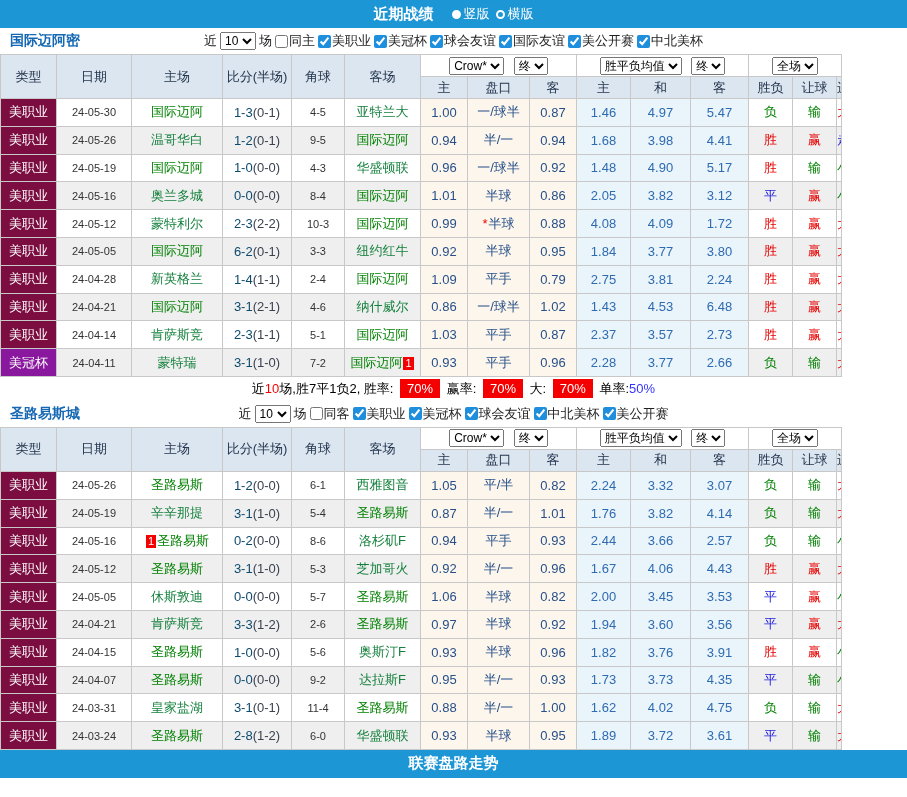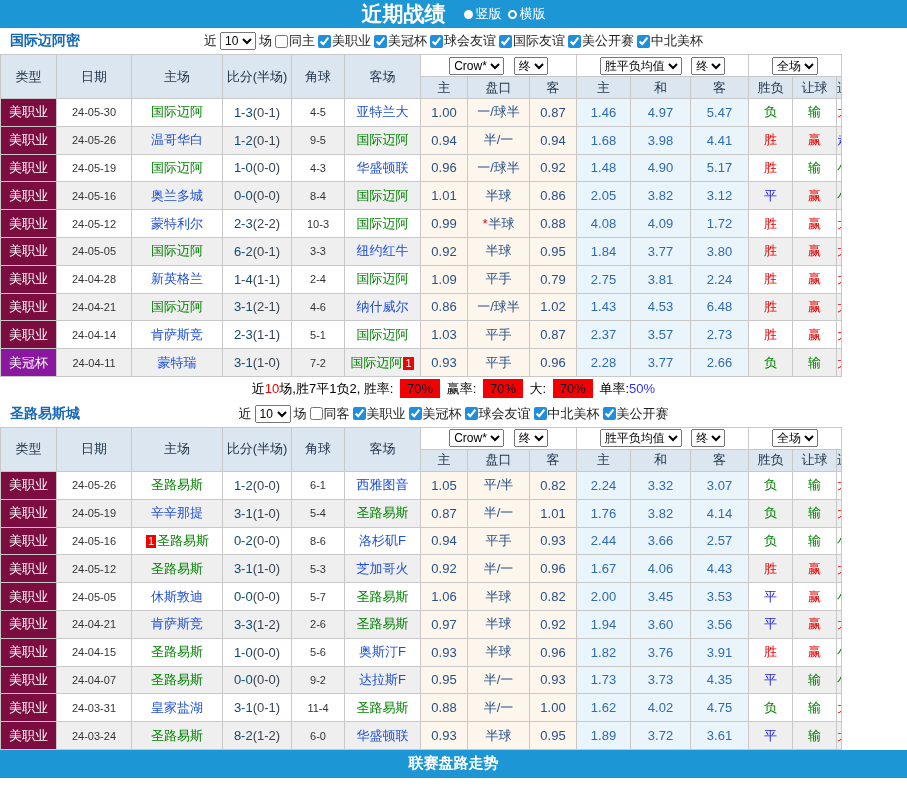--- a/index.html
+++ b/index.html
@@ -3,21 +3,21 @@
 <meta charset="utf-8">
 <style>
   * { box-sizing: border-box; }
   html,body { margin:0; padding:0; }
   body {
     width:907px; height:797px; overflow:hidden; background:#fff;
     font-family:"Liberation Sans","DejaVu Sans",sans-serif; font-size:12px; color:#333;
   }
   
   .bar { background:#1d96d5; color:#fff; height:28px; display:flex; align-items:center; justify-content:center; }
-  .bar .title { font-weight:bold; font-size:21px; margin-right:12px; }
+  .bar .title { font-weight:bold; font-size:15px; margin-right:12px; }
   .radio-opt { display:inline-flex; align-items:center; margin-left:6px; cursor:pointer; font-size:13px; }
   .radio { width:9px; height:9px; border-radius:50%; border:2px solid #fff; display:inline-block; margin-right:3px; }
   .radio.sel { background:#fff; }
   
   .section { position:relative; }
   .section + .section { margin-top:0; }
   .filter-row { height:26px; display:flex; align-items:center; position:relative; }
   .team-name { position:absolute; left:10px; color:#1668b3; font-weight:bold; font-size:14px; }
   .filters { margin:0 auto; display:flex; align-items:center; font-size:13px; color:#222; }
   .filters select { font-size:12px; margin:0 3px; }
@@ -29,36 +29,36 @@
   thead th { background:#dce6f1; color:#24354d; font-weight:normal; font-size:13px; height:22px; }
   thead th.sel-cell { background:#fff; }
   thead select { font-size:12px; margin:0 3px; }
   tbody tr { height:27.8px; }
   tbody tr.alt td { background:#efefef; }
   td.type { color:#fff; font-size:13px; }
   td.type.mls { background:#7b0d41 !important; }
   td.type.cup { background:#8a189e !important; }
   td.date, td.corner { color:#333; font-size:11px; }
   td.team { font-size:13px; }
-  .tn { color:#1d4ed8; } .tn.green { color:#008000; }
+  .tn { color:#15803d; } .tn.green { color:#008000; }
   .rcard { display:inline-block; background:#f40000; color:#fff; font-size:11px; line-height:13px; padding:0 2px; margin:0 1px; }
   td.score { font-size:13px; }
   .ft { color:#0c4a6e; } .ht { color:#3a4250; }
   td.odds { background:#fdf6ec !important; color:#27508a; font-size:13px; }
   .star { color:#f40000; margin-right:1px; }
   td.val { background:#eaf4fb !important; color:#2e6bb0; font-size:13px; }
   td.res { font-size:13px; }
   .res-r { color:#e60000; } .res-g { color:#008000; } .res-b { color:#1a1adf; }
   
   .summary { height:24px; line-height:24px; text-align:center; font-size:13px; color:#000; }
   .plain { color:#000; }
   .red-text { color:#f40000; }
   .blue-text { color:#3333ff; }
   .green-text { color:#009900; }
-  .badge-red { background:#f40000; color:#0f172a; padding:2px 7px; margin:0 3px; }
+  .badge-red { background:#f40000; color:#ffffff; padding:2px 7px; margin:0 3px; }
   .badge-green { background:#0c9a00; color:#fff; padding:2px 7px; margin:0 3px; }
   .bottom { font-weight:bold; font-size:15px; }
 </style>
 </head>
 <body>
 
 <div class="bar">
   <span class="title">近期战绩</span>
   <label class="radio-opt">
     <span class="radio sel"></span>
@@ -572,21 +572,21 @@
             <td class="val">4.02</td>
             <td class="val">4.75</td>
             <td class="res res-g">负</td>
             <td class="res res-g">输</td>
             <td class="res res-r">大</td>
           </tr>
           <tr class="alt">
             <td class="type mls">美职业</td>
             <td class="date">24-03-24</td>
             <td class="team"><span class="tn green">圣路易斯</span></td>
-            <td class="score"><span class="ft">8-2</span><span class="ht">(1-2)</span></td>
+            <td class="score"><span class="ft">2-8</span><span class="ht">(1-2)</span></td>
             <td class="corner">6-0</td>
             <td class="team"><span class="tn">华盛顿联</span></td>
             <td class="odds">0.93</td>
             <td class="odds">半球</td>
             <td class="odds">0.95</td>
             <td class="val">1.89</td>
             <td class="val">3.72</td>
             <td class="val">3.61</td>
             <td class="res res-b">平</td>
             <td class="res res-g">输</td>

